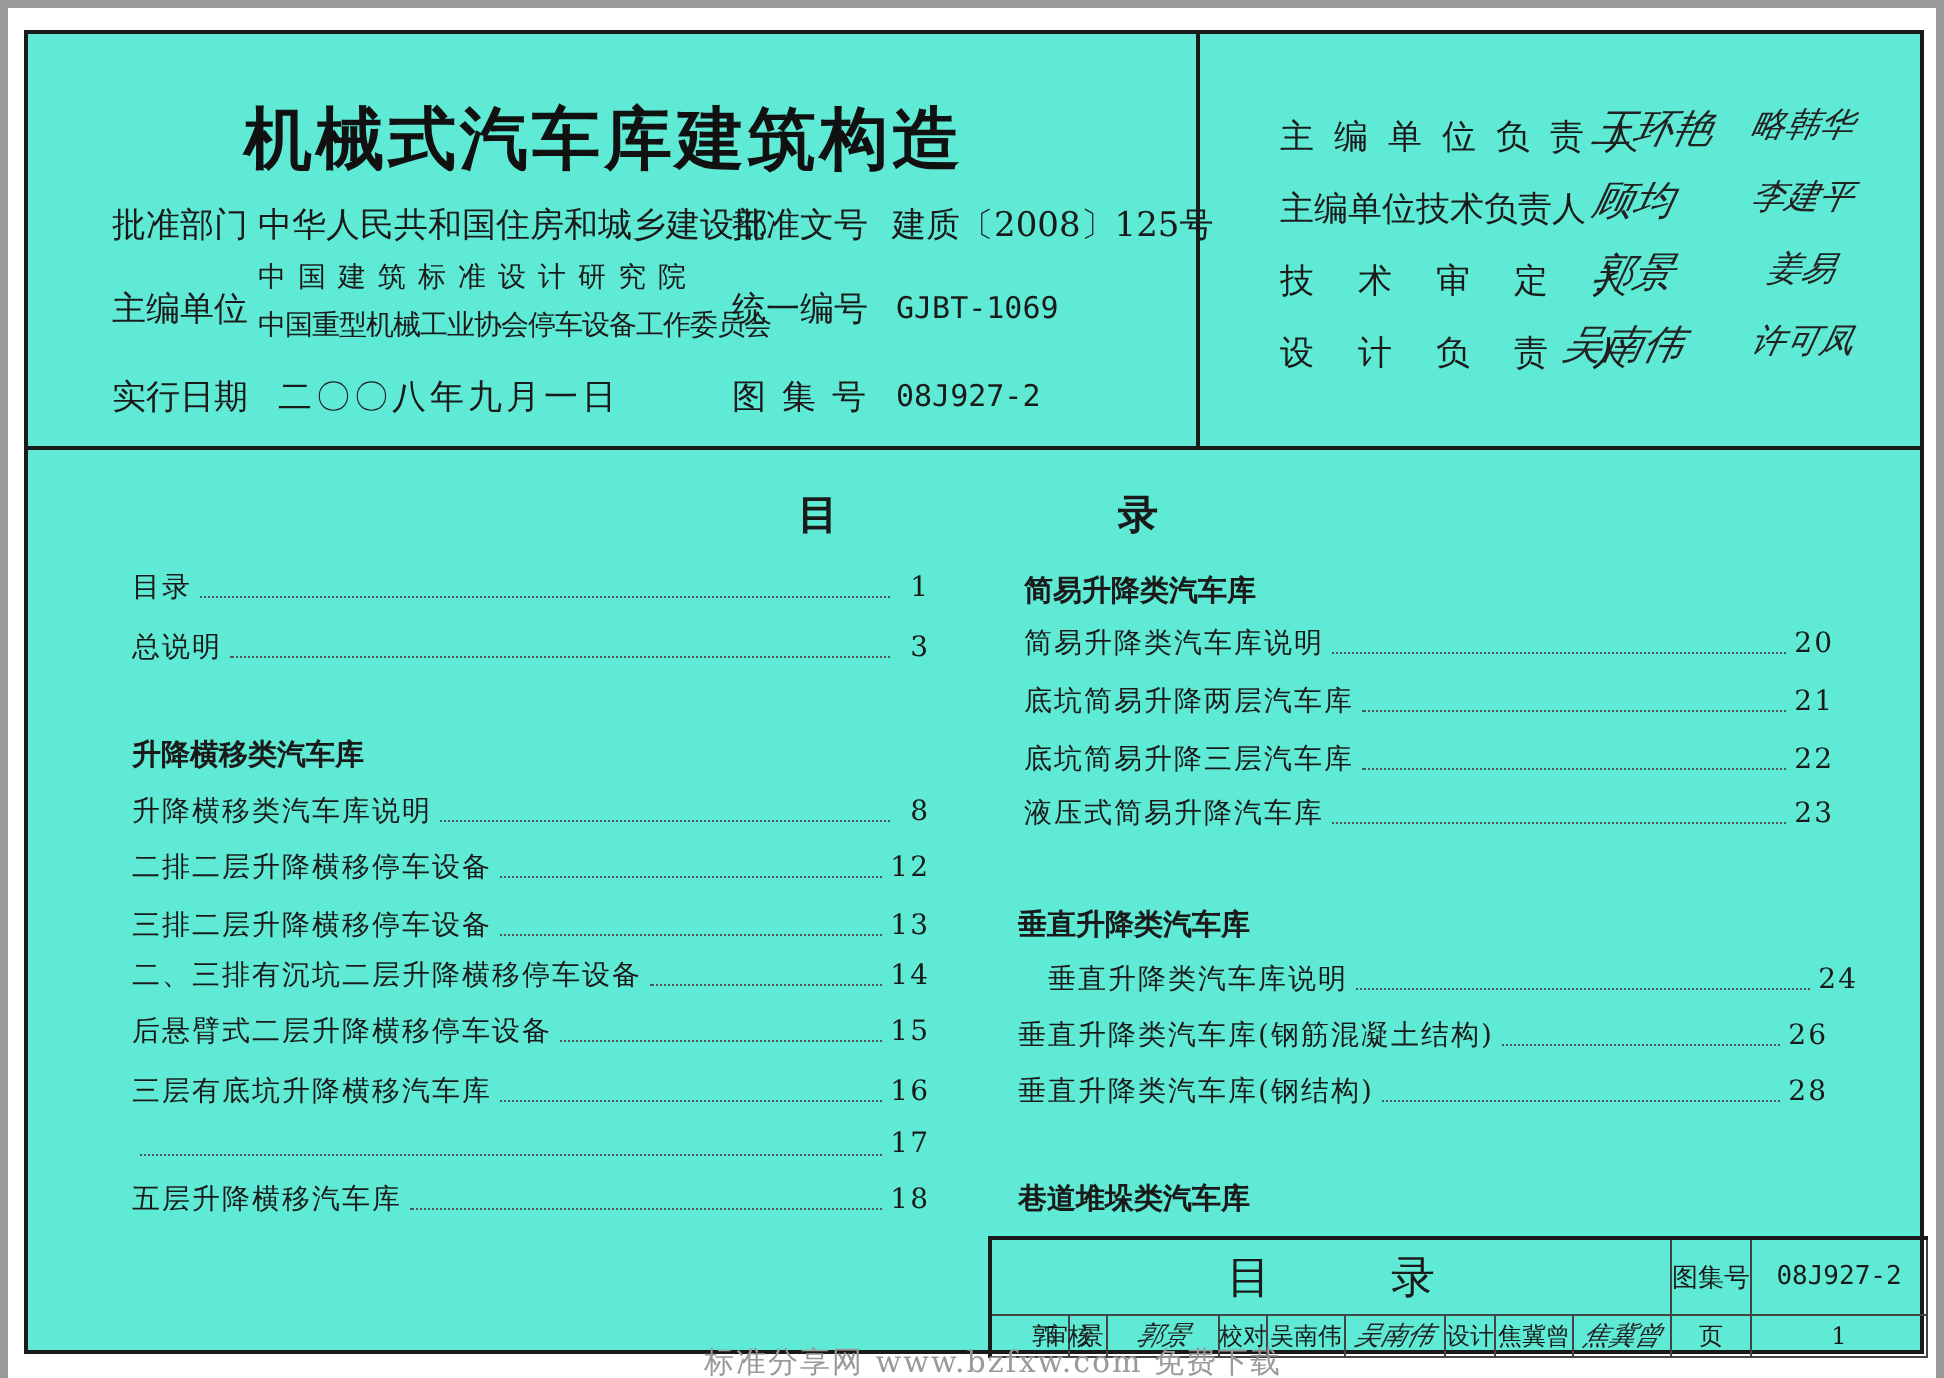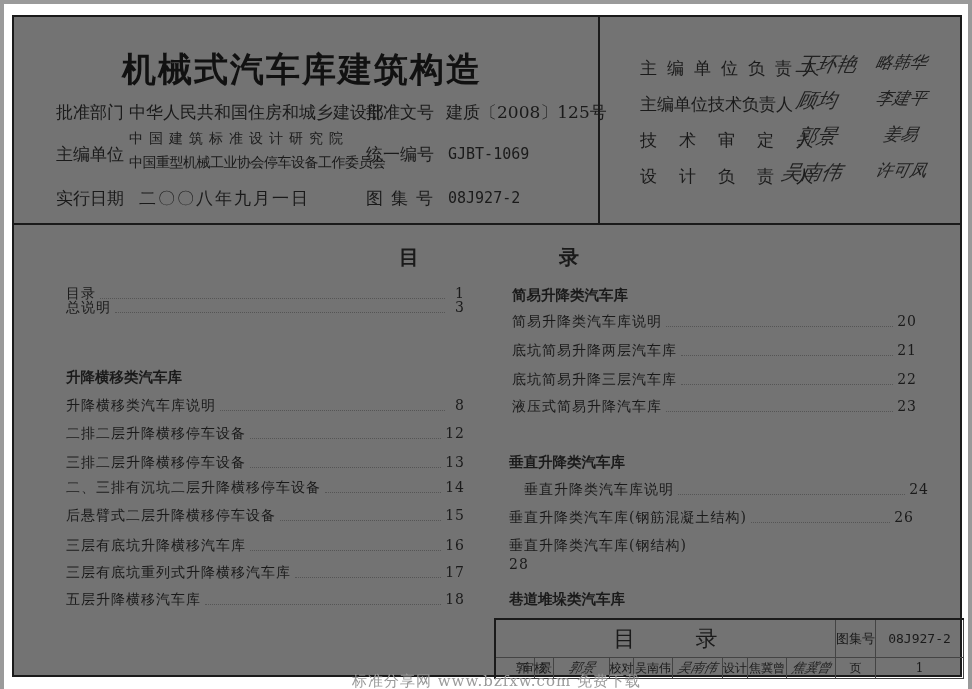--- a/index.html
+++ b/index.html
@@ -9,21 +9,21 @@
       font-family: "DejaVu Serif", "Liberation Serif", serif;
       color: #1a1a1a;
     }
     .page-border {
       position: absolute; left: 0; top: 0; width: 972px; height: 689px;
       border-top: 4px solid #9a9a9a; border-left: 4px solid #9a9a9a; border-right: 4px solid #9a9a9a;
       pointer-events: none;
     }
     .frame {
       position: absolute; left: 12px; top: 15px; width: 950px; height: 662px;
-      border: 2px solid #1a1a1a; background: #737373;
+      border: 2px solid #1a1a1a; background: #5eead4;
     }
     .hdr-divider-h { position: absolute; left: 0; top: 206px; width: 100%; height: 2px; background: #1a1a1a; }
     .hdr-divider-v { position: absolute; left: 584px; top: 0; width: 2px; height: 208px; background: #1a1a1a; }
 
     .doc-title {
       position: absolute; left: 108px; top: 30px;
       font-family: "DejaVu Sans", "Liberation Sans", sans-serif;
       font-size: 34px; font-weight: bold; letter-spacing: 2px; color: #111;
     }
     .info { position: absolute; font-size: 17px; color: #1a1a1a; white-space: nowrap; }
@@ -119,21 +119,21 @@
   <div class="sig" style="left:862px; top:142px; font-size:17px;">许可凤</div>
 
   <div class="toc-heading" style="left:385px; top:227px;">目</div>
   <div class="toc-heading" style="left:545px; top:227px;">录</div>
 
   <div class="toc-row" style="left:52px; top:268px; width:399px;">
     <span class="lbl">目录</span>
       <span class="dots"></span>
       <span class="pg">1</span>
   </div>
-  <div class="toc-row" style="left:52px; top:282px; width:399px;justify-content:center;">
+  <div class="toc-row" style="left:52px; top:298px; width:399px;justify-content:center;">
     <span class="lbl">总说明</span>
       <span class="dots"></span>
       <span class="pg">3</span>
   </div>
 
   <div class="sec-head" style="left:52px; top:351px;">升降横移类汽车库</div>
   <div class="toc-row" style="left:52px; top:380px; width:399px;">
     <span class="lbl">升降横移类汽车库说明</span>
       <span class="dots"></span>
       <span class="pg">8</span>
@@ -157,21 +157,20 @@
     <span class="lbl">后悬臂式二层升降横移停车设备</span>
       <span class="dots"></span>
       <span class="pg">15</span>
   </div>
   <div class="toc-row" style="left:52px; top:520px; width:399px;">
     <span class="lbl">三层有底坑升降横移汽车库</span>
       <span class="dots"></span>
       <span class="pg">16</span>
   </div>
   <div class="toc-row" style="left:52px; top:547px; width:399px;">
-    <span class="lbl">三层有底坑重列式升降横移汽车库</span>
       <span class="dots"></span>
       <span class="pg">17</span>
   </div>
   <div class="toc-row" style="left:52px; top:574px; width:399px;">
     <span class="lbl">五层升降横移汽车库</span>
       <span class="dots"></span>
       <span class="pg">18</span>
   </div>
 
   <div class="sec-head" style="left:498px; top:269px;">简易升降类汽车库</div>
@@ -200,21 +199,21 @@
   <div class="toc-row" style="left:510px; top:464px; width:405px;">
     <span class="lbl">垂直升降类汽车库说明</span>
       <span class="dots"></span>
       <span class="pg">24</span>
   </div>
   <div class="toc-row" style="left:495px; top:492px; width:405px;">
     <span class="lbl">垂直升降类汽车库(钢筋混凝土结构)</span>
       <span class="dots"></span>
       <span class="pg">26</span>
   </div>
-  <div class="toc-row" style="left:495px; top:520px; width:405px;flex-direction:column;">
+  <div class="toc-row" style="left:495px; top:520px; width:405px;">
     <span class="lbl">垂直升降类汽车库(钢结构)</span>
       <span class="dots"></span>
       <span class="pg">28</span>
   </div>
 
   <div class="sec-head" style="left:495px; top:573px;">巷道堆垛类汽车库</div>
 
   <div class="tblock">
     <div class="tb-cell" style="left:0; top:0; width:340px; height:38px;">
       <span class="tb-title">目录</span>

